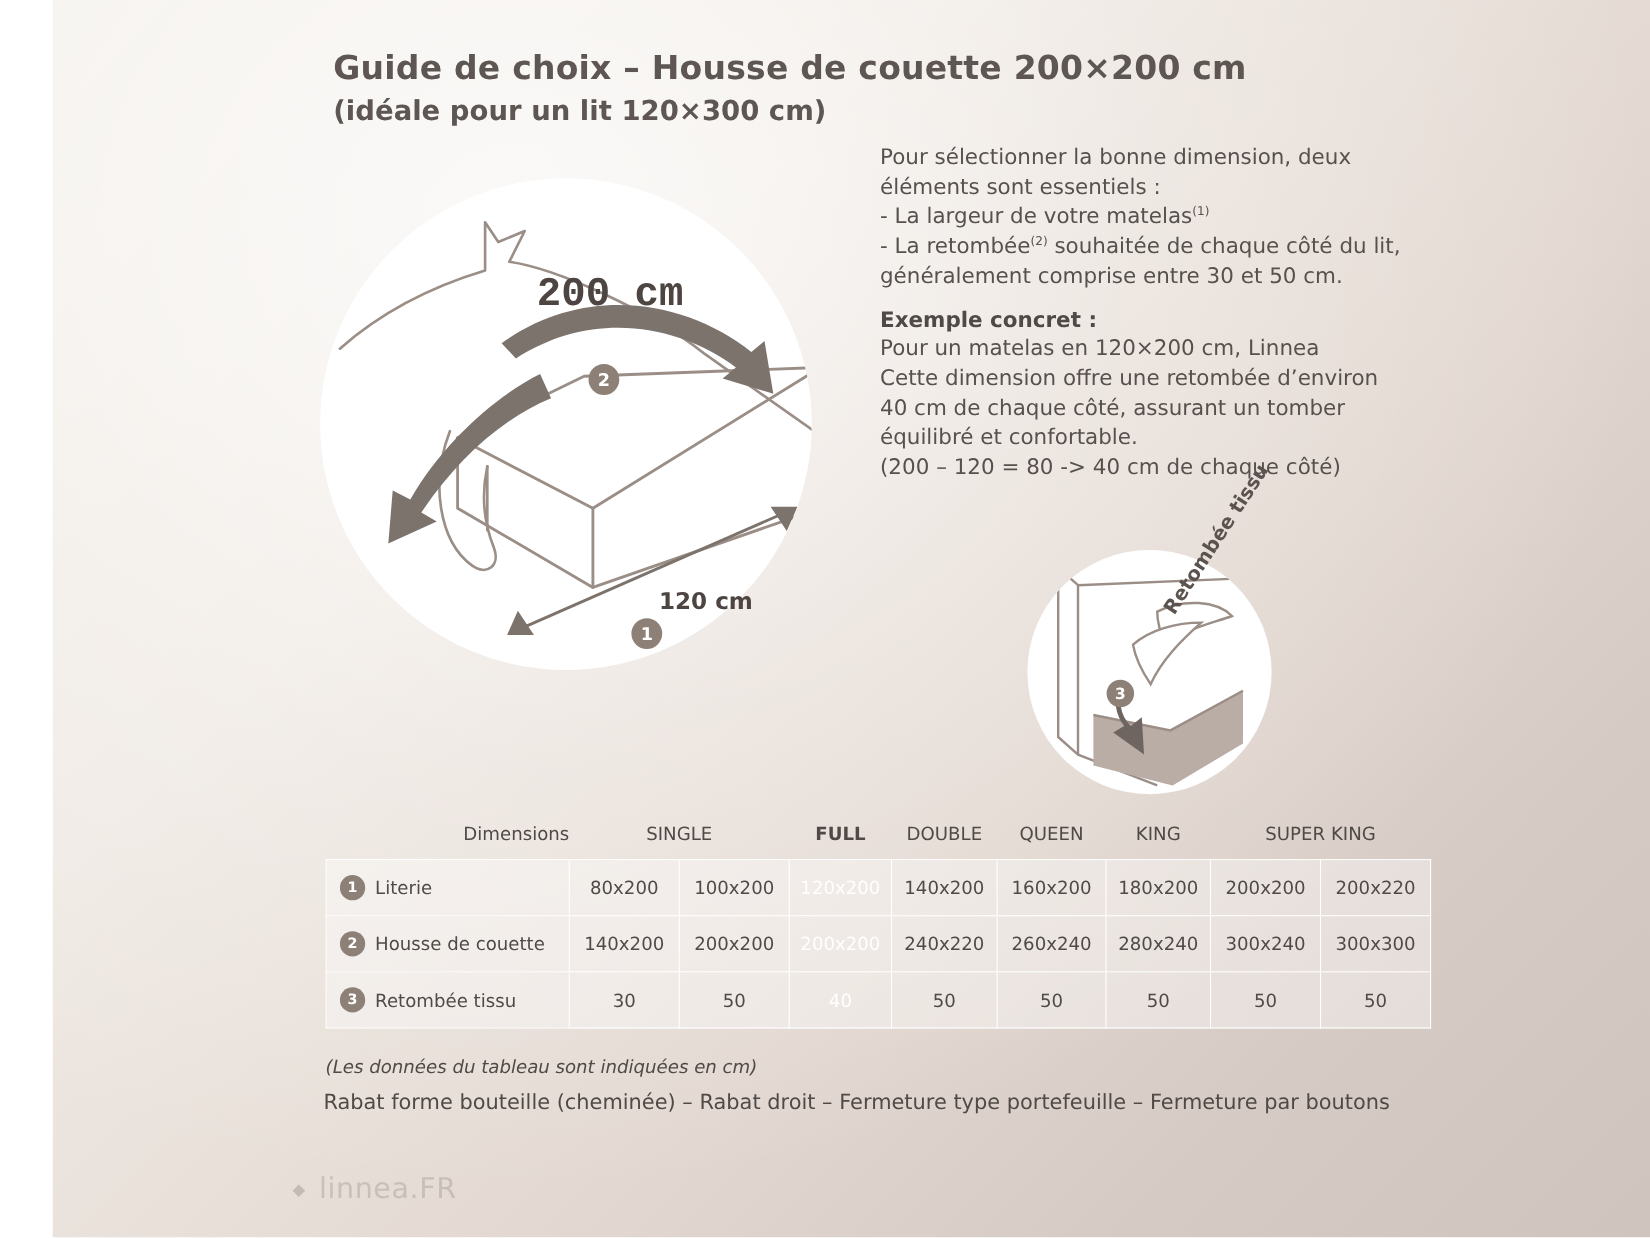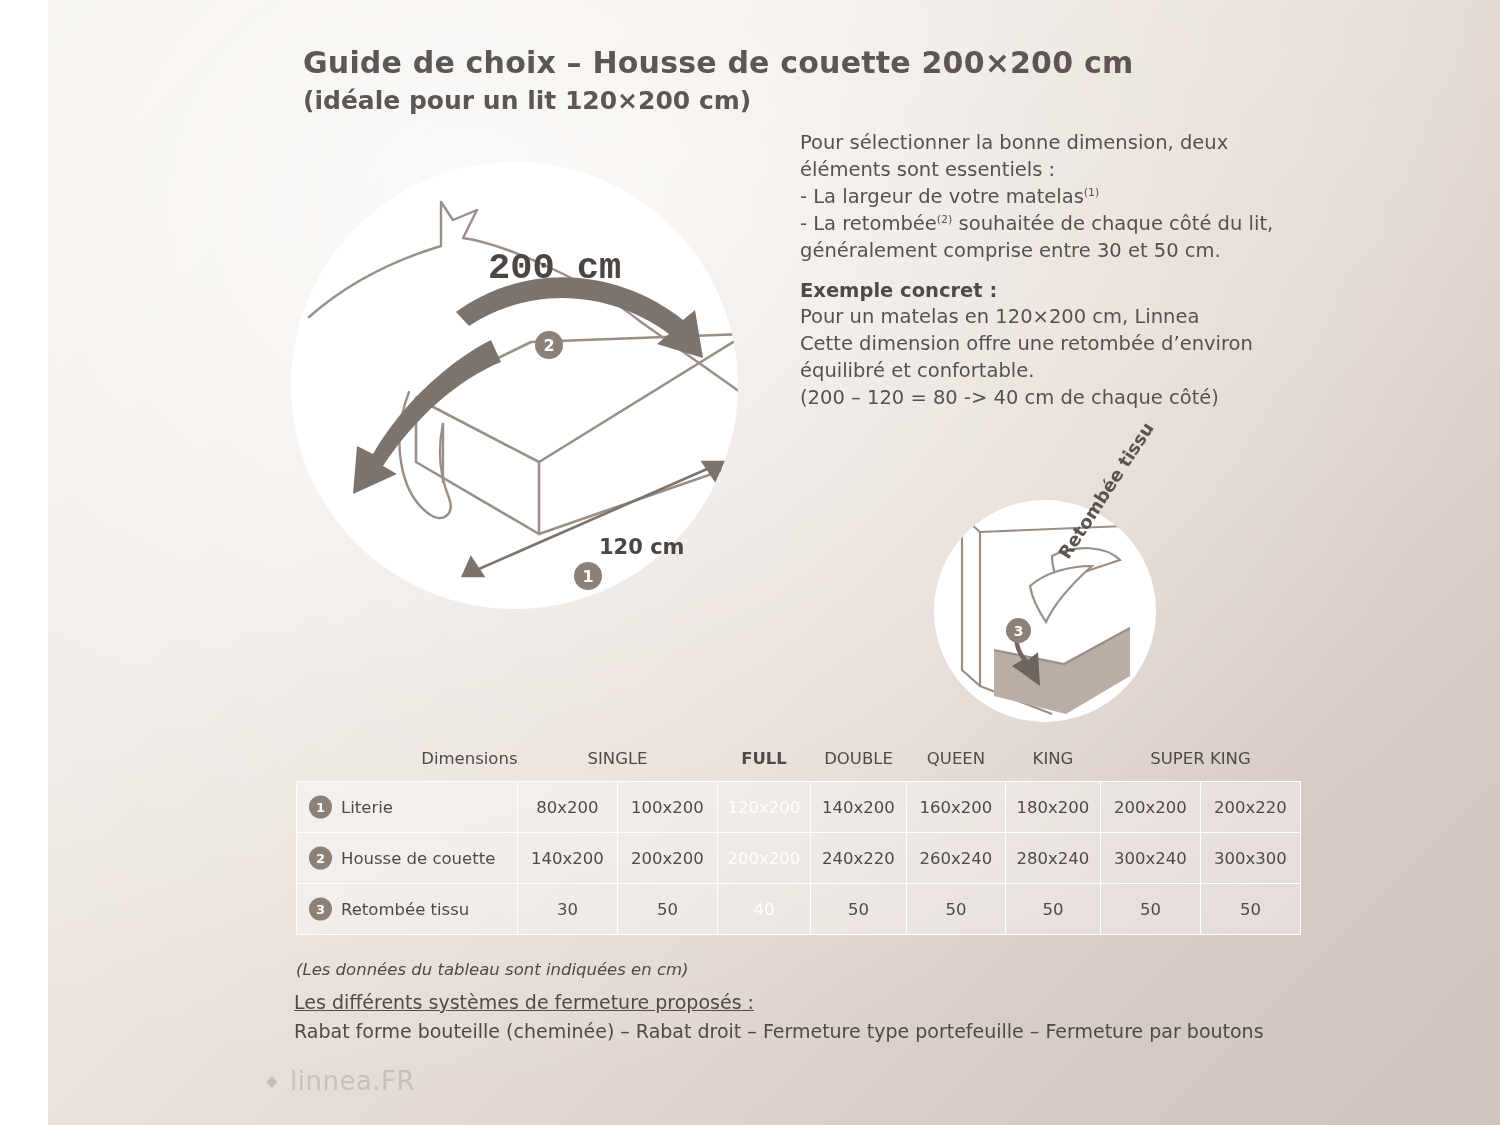--- a/index.html
+++ b/index.html
@@ -246,33 +246,34 @@
   }
 </style>
 </head>
 <body>
 
 <div id="page">
   <div class="content">
 
     <div class="title-block">
       <div class="title-main">Guide de choix – Housse de couette 200×200 cm</div>
-      <div class="title-sub">(idéale pour un lit 120×200 cm)</div>
+      <div class="title-sub">(idéale pour un lit 120×300 cm)</div>
     </div>
 
     <div class="text-col">
       <p>Pour sélectionner la bonne dimension, deux</p>
       <p>éléments sont essentiels :</p>
       <p><span>- La largeur de votre matelas</span><sup>(1)</sup></p>
       <p><span>- La retombée</span><sup>(2)</sup><span> souhaitée de chaque côté du lit,</span></p>
       <p>généralement comprise entre 30 et 50 cm.</p>
       <div class="para-gap"></div>
       <p class="bold-label">Exemple concret :</p>
       <p>Pour un matelas en 120×200 cm, Linnea</p>
       <p>Cette dimension offre une retombée d’environ</p>
+      <p>40 cm de chaque côté, assurant un tomber</p>
       <p>équilibré et confortable.</p>
       <p>(200 – 120 = 80  -&gt; 40 cm de chaque côté)</p>
     </div>
 
     <div class="circle-big">
       <svg class="illus-svg" width="447" height="447" viewBox="0 0 447 447">
         <g fill="none" stroke="#9a8e87" stroke-width="2.4" stroke-linejoin="round" stroke-linecap="round">
 
           <path d="M18 155 C60 118 110 96 150 84 L150 40 L162 58 L186 48 L172 76 C214 82 300 120 350 160 L452 232"></path>
 
@@ -385,21 +386,20 @@
           <td>50</td>
           <td>50</td>
         </tr>
       </tbody>
         </table>
     </div>
 
     <div class="table-note">(Les données du tableau sont indiquées en cm)</div>
 
     <div class="footer">
-      <div class="u">Les différents systèmes de fermeture proposés :</div>
       <div>Rabat forme bouteille (cheminée) – Rabat droit – Fermeture type portefeuille – Fermeture par boutons</div>
     </div>
 
     <div class="brand">
       <span class="brand-mark">◆</span>
       <span class="brand-text">linnea.FR</span>
     </div>
 
   </div>
 </div>

